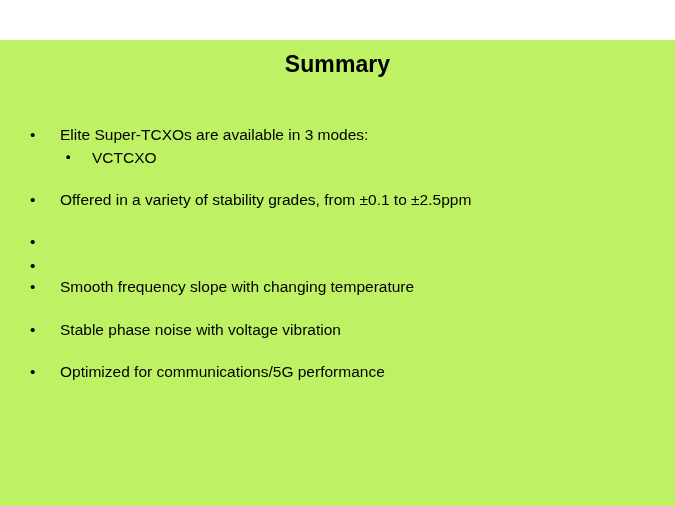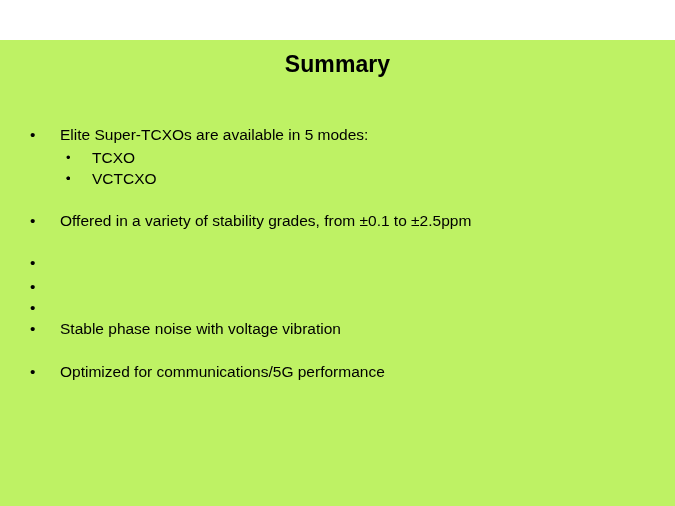--- a/index.html
+++ b/index.html
@@ -113,26 +113,25 @@
 
 <div class="slide">
 
   <div class="slide-title">Summary</div>
 
   <div class="body-list">
 
     <div class="bullet-block">
       <div class="bullet-l1">
         <span class="dot">•</span>
-        <span class="txt">Elite Super-TCXOs are available in 5 modes:</span>
+        <span class="txt">Elite Super-TCXOs are available in 3 modes:</span>
       </div>
       <div class="sublist">
         <div class="bullet-l2">
           <span class="dot">•</span>
-          <span class="txt">TCXO</span>
         </div>
         <div class="bullet-l2">
           <span class="dot">•</span>
         </div>
         <div class="bullet-l2">
           <span class="dot">•</span>
           <span class="txt">VCTCXO</span>
         </div>
       </div>
     </div>
@@ -154,20 +153,21 @@
     <div class="gap-lg"></div>
 
     <div class="bullet-l1">
       <span class="dot">•</span>
     </div>
 
     <div class="gap-lg"></div>
 
     <div class="bullet-l1">
       <span class="dot">•</span>
+      <span class="txt">Smooth frequency slope with changing temperature</span>
     </div>
 
     <div class="gap-lg"></div>
 
     <div class="bullet-l1">
       <span class="dot">•</span>
       <span class="txt">Stable phase noise with voltage vibration</span>
     </div>
 
     <div class="gap-lg"></div>

